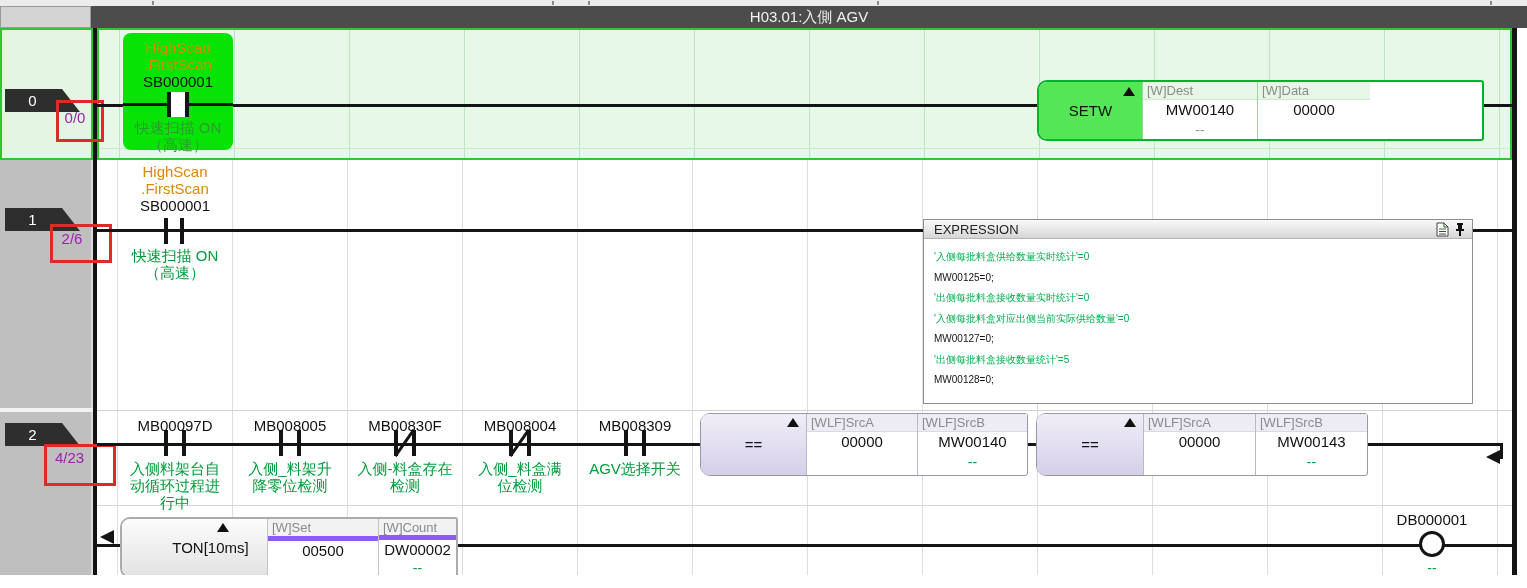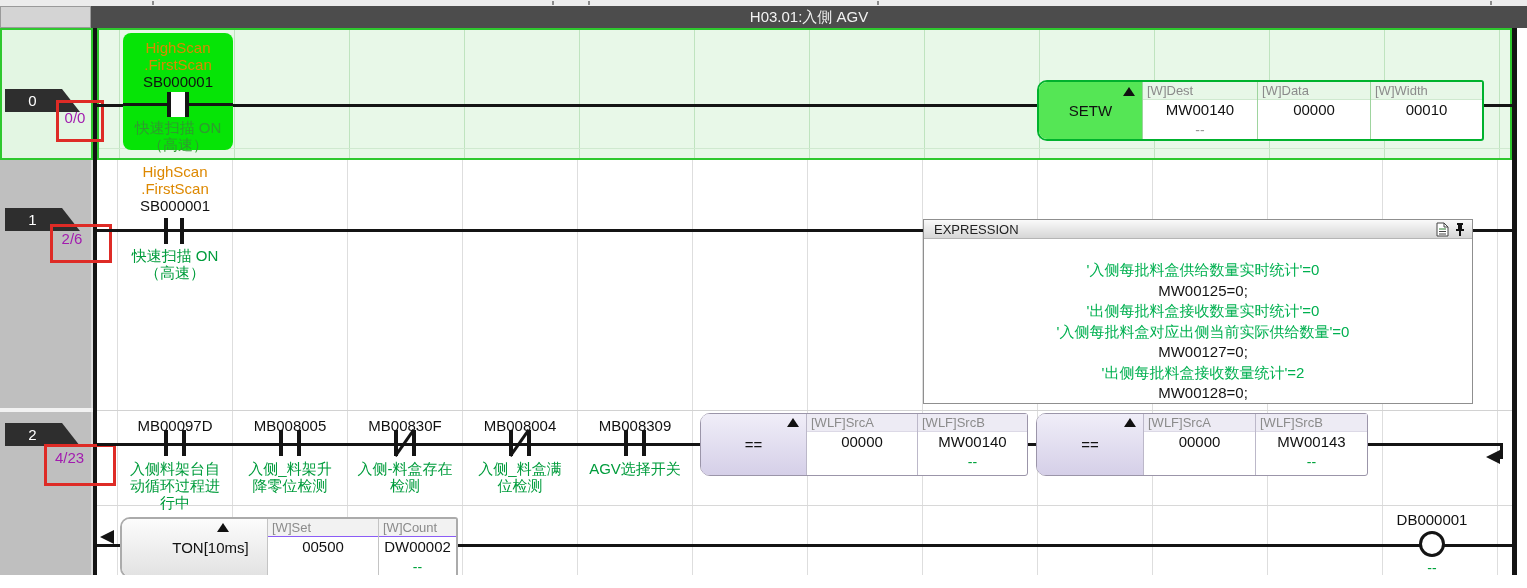--- a/index.html
+++ b/index.html
@@ -64,29 +64,29 @@
   .fb-green .hdr{background:#e7f7e7;border-bottom:1px solid #cfe9cf;}
   .fb-green .sub{color:#9a9a9a;}
   .fb-purple{border:1px solid #9b95a9;}
   .fb-purple .op{background:linear-gradient(180deg,#f0eef8,#d5cfe8);}
   .fb-purple .col{border-left:1px solid #bcb8c9;}
   .fb-purple .hdr{background:#edebf4;border-bottom:1px solid #dcd9e6;}
   .fb-purple .sub{color:#00a33c;}
   .fb-gray{border:2px solid #ababab;}
   .fb-gray .op{background:linear-gradient(180deg,#fcfcfc,#e2e2e2);padding-left:32px;}
   .fb-gray .col{border-left:1px solid #c4c4c4;}
-  .fb-gray .hdr{background:#f2f2f2;border-bottom:1px solid #8b5cf6;}
+  .fb-gray .hdr{background:#f2f2f2;border-bottom:5px solid #8b5cf6;}
   .fb-gray .sub{color:#00a33c;}
   .tri{width:0;height:0;border-left:6px solid transparent;border-right:6px solid transparent;border-bottom:9px solid #111111;}
   
   .expr{box-sizing:border-box;border:1px solid #8f8f8f;background:#ffffff;}
   .expr-hdr{height:18px;background:linear-gradient(180deg,#fafafa,#d6d6d6);border-bottom:1px solid #b5b5b5;
             display:flex;align-items:center;font-size:13px;color:#222;padding:0 6px 0 10px;}
   .expr-hdr .sp{flex:1;}
-  .expr-body{padding:21px 0 0 10px;font-size:15px;line-height:20.5px;text-align:center;}
+  .expr-body{padding:8px 0 0 10px;font-size:10px;line-height:20.5px;}
   .expr-cmt{color:#00b050;}
   .expr-code{color:#141414;}
   
   .coil-circle{width:26px;height:26px;border:3px solid #141414;border-radius:50%;background:#ffffff;box-sizing:border-box;}
   .sub-green{font-size:14px;color:#00a33c;text-align:center;}
 </style>
 </head>
 <body>
 
 <div class="screen">
@@ -155,25 +155,20 @@
       <span>SETW</span>
     </div>
     <div class="col" style="flex:0 0 115px;">
       <div class="hdr">[W]Dest</div>
       <div class="val">MW00140</div>
       <div class="sub">--</div>
     </div>
     <div class="col" style="flex:0 0 113px;">
       <div class="hdr">[W]Data</div>
       <div class="val">00000</div>
-      <div class="sub"></div>
-    </div>
-    <div class="col" style="flex:1;">
-      <div class="hdr">[W]Width</div>
-      <div class="val">00010</div>
       <div class="sub"></div>
     </div>
   </div>
 
   <div class="abs wire" style="left:97px;top:229px;width:1415px;"></div>
 
   <div class="abs" style="left:110px;top:160px;width:130px;height:125px;">
     <div class="abs var-orange" style="left:10px;top:3px;width:110px;">HighScan</div>
     <div class="abs var-orange" style="left:10px;top:20px;width:110px;">.FirstScan</div>
     <div class="abs addr" style="left:10px;top:37px;width:110px;">SB000001</div>
@@ -198,21 +193,21 @@
         <path d="M3 1 h6 v2 h-1 v4 h2 v2 h-8 v-2 h2 v-4 h-1 z" fill="#111111"></path>
         <line x1="6" y1="9" x2="6" y2="14" stroke="#111111" stroke-width="2"></line>
       </svg>
     </div>
     <div class="expr-body">
       <div class="expr-cmt">'入侧每批料盒供给数量实时统计'=0</div>
       <div class="expr-code">MW00125=0;</div>
       <div class="expr-cmt">'出侧每批料盒接收数量实时统计'=0</div>
       <div class="expr-cmt">'入侧每批料盒对应出侧当前实际供给数量'=0</div>
       <div class="expr-code">MW00127=0;</div>
-      <div class="expr-cmt">'出侧每批料盒接收数量统计'=2</div>
+      <div class="expr-cmt">'出侧每批料盒接收数量统计'=5</div>
       <div class="expr-code">MW00128=0;</div>
     </div>
   </div>
 
   <div class="abs wire" style="left:97px;top:443px;width:1406px;"></div>
   <div class="abs vwire" style="left:1500px;top:443px;height:16px;"></div>
   <div class="abs arrow-left" style="left:1486px;top:450px;"></div>
 
   <div class="abs" style="left:115px;top:410px;width:120px;height:105px;">
     <div class="abs addr" style="left:5px;top:7px;width:110px;">MB00097D</div>

